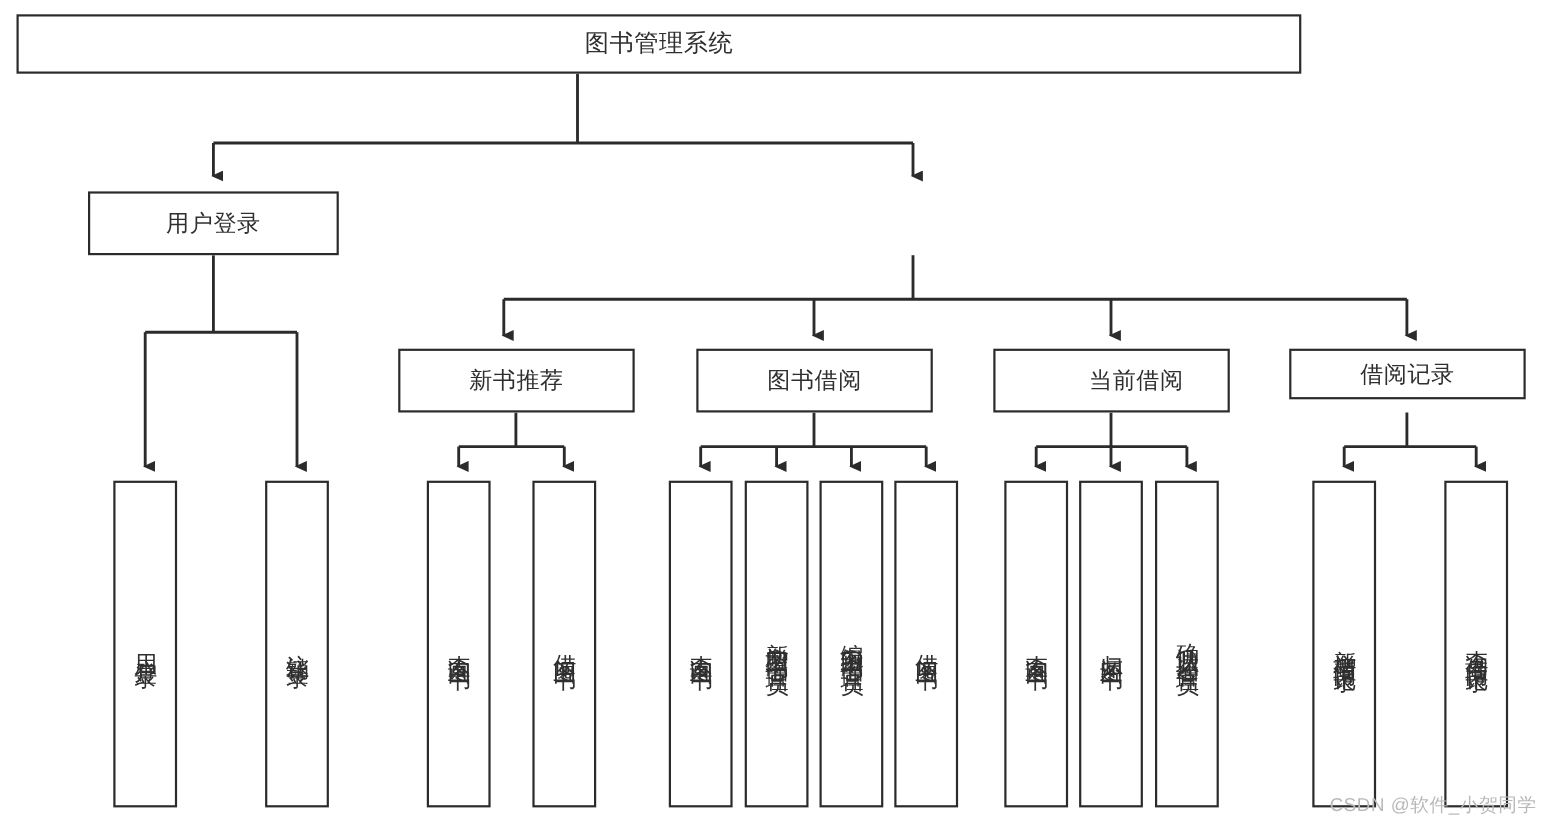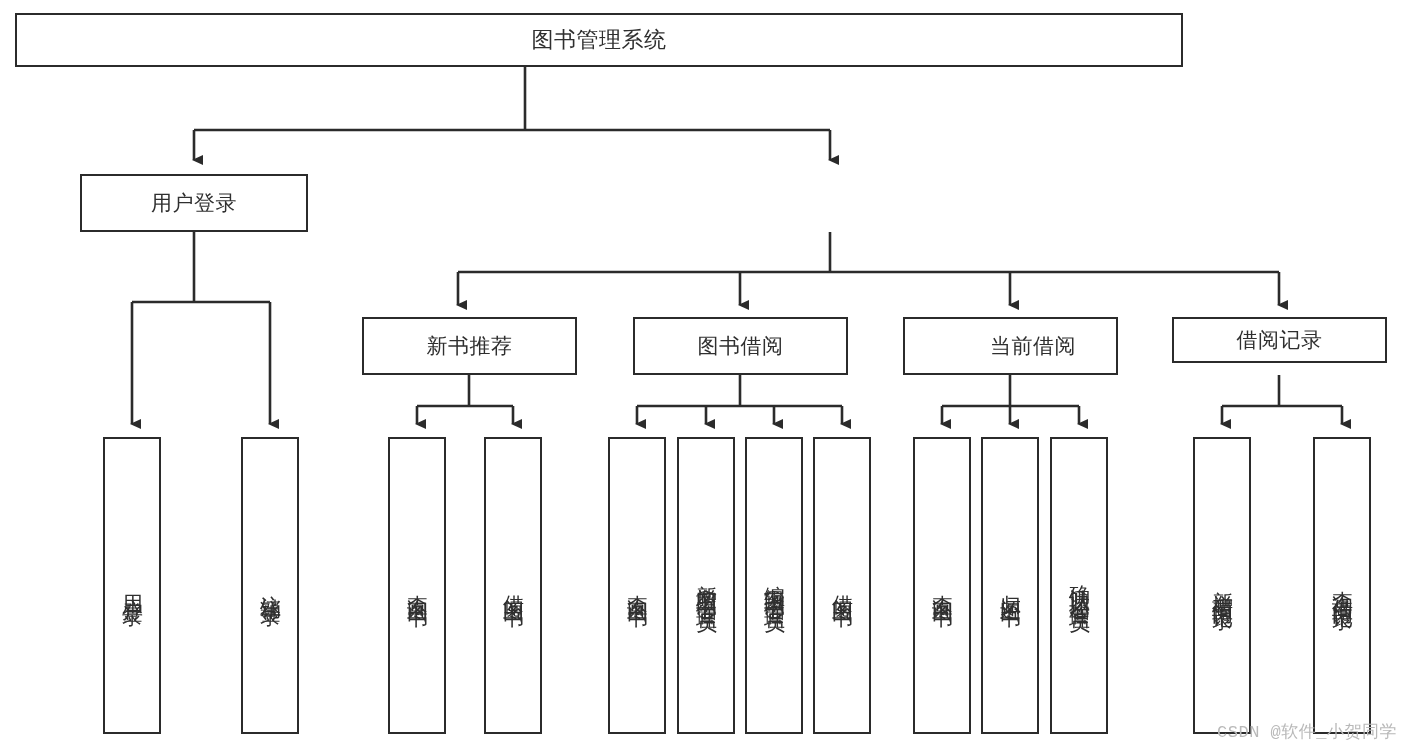--- a/index.html
+++ b/index.html
@@ -46,21 +46,21 @@
     writing-mode:vertical-rl;
     text-orientation:upright;
   }
   .watermark{
     position:absolute;
     right:8px;bottom:4px;
     font-size:17px;
     color:#b9b9b9;
     letter-spacing:0.5px;
     white-space:nowrap;
-    font-family:Liberation Mono, monospace;
+    font-family:Liberation Sans, sans-serif;
   }
 </style>
 </head>
 <body>
 
 <div id="diagram">
 
   <svg class="layer-svg" viewBox="0 0 1405 747" xmlns="http://www.w3.org/2000/svg">
     <defs>
       <marker id="arrow" markerWidth="12" markerHeight="12" refX="5" refY="9" orient="auto" markerUnits="userSpaceOnUse">

